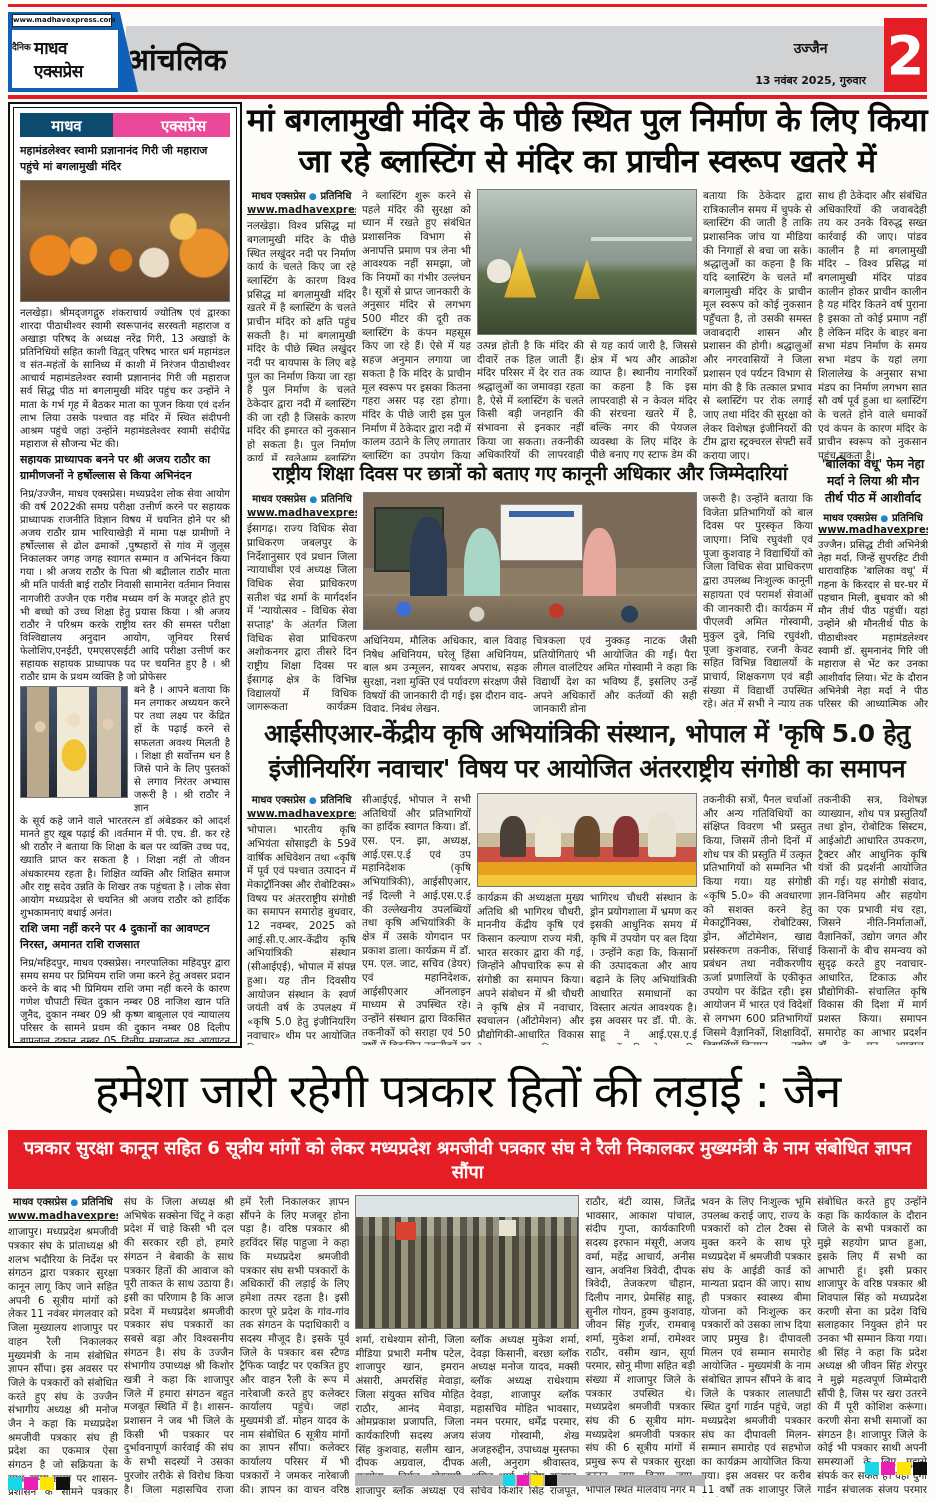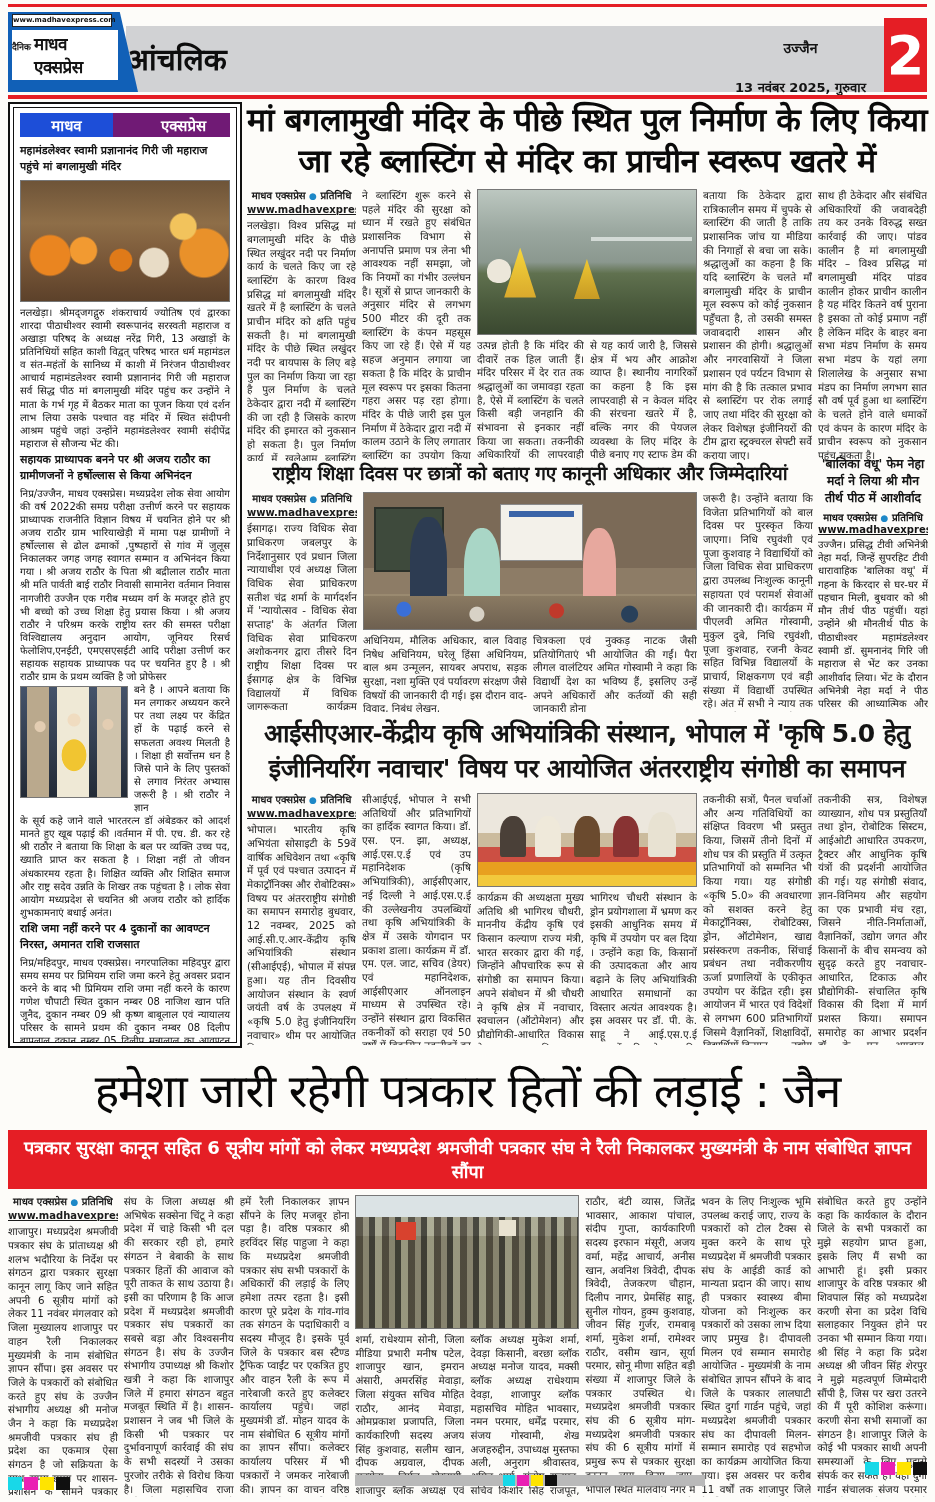--- a/index.html
+++ b/index.html
@@ -9,48 +9,48 @@
     font-family:"DejaVu Sans","Liberation Sans",sans-serif;
     overflow:hidden;
   }
   
   .top-rule { position:absolute; left:8px; top:4px; width:919px; height:3px; background:#e51e25; }
   .masthead { position:absolute; left:8px; top:12px; width:919px; height:80px; }
   .logo-block { position:absolute; left:0; top:0; width:130px; height:80px; background:#1160b7;
                 clip-path:polygon(0 0,86% 0,100% 100%,0 100%); z-index:2; }
   .logo-url { position:absolute; left:4px; top:2px; width:100px; height:13px; background:#fff;
               border:1px solid #222; font-size:7px; font-weight:bold; text-align:center; line-height:11px; }
-  .logo-name-box { position:absolute; left:4px; top:18px; width:106px; height:50px; background:#fff;
+  .logo-name-box { position:absolute; left:4px; top:18px; width:106px; height:58px; background:#fff;
                    display:flex; align-items:center; justify-content:center; gap:3px; }
   .logo-prefix { font-size:9px; font-weight:bold; align-self:flex-start; margin-top:10px; }
   .logo-name { font-size:17px; font-weight:bold; letter-spacing:-0.5px; }
   .head-gray { position:absolute; left:118px; top:14px; width:766px; height:66px; background:#d1d2d4; }
   .section-title { position:absolute; left:0; right:0; top:12px; 
                    font-size:30px; font-weight:bold; color:#0d0d0d; }
   .head-right { position:absolute; right:26px; top:12px; text-align:center; }
   .head-city { font-size:14px; font-weight:bold; }
-  .head-date { font-size:13px; font-weight:bold; margin-top:21px; }
+  .head-date { font-size:11px; font-weight:bold; margin-top:15px; }
   .page-no { position:absolute; right:0; top:6px; width:43px; height:74px; background:#e51e25;
              color:#fff; font-size:54px; font-weight:800; display:flex; align-items:center; justify-content:center; }
   .head-rule { position:absolute; left:8px; top:95px; width:919px; height:4px; background:#e51e25; }
 
   
   .col { text-align:justify; font-size:10.3px; line-height:1.33; overflow:hidden; color:#1b1b1b; }
   .byline { font-size:10px; font-weight:bold; text-align:center; }
   .byline .dot { color:#1e88c7; font-size:9px; }
   .byline-site { font-size:10px; font-weight:bold; text-align:center; text-decoration:underline; margin-bottom:3px; }
   .photo { position:relative; overflow:hidden; border:1px solid #777; }
 
   
   .sidebar { position:absolute; left:8px; top:102px; width:234px; height:946px; border:2px solid #111;
              background:#fff; padding:3px; }
   .sidebar-inner { border:1px solid #111; height:100%; padding:5px 6px; overflow:hidden; }
   .sb-banner { display:flex; height:24px; font-weight:bold; color:#fff; font-size:15px; margin-bottom:4px; }
-  .sb-banner .b1 { flex:1; background:#1d4ed8; display:flex; align-items:center; justify-content:center; }
-  .sb-banner .b2 { flex:1; background:#701a75; display:flex; align-items:center; justify-content:center;padding-left:24px; }
+  .sb-banner .b1 { flex:1; background:#0c4a6e; display:flex; align-items:center; justify-content:center; }
+  .sb-banner .b2 { flex:1; background:#ec4899; display:flex; align-items:center; justify-content:center;padding-left:24px; }
   .sb-head { font-size:11px; font-weight:bold; text-align:left; line-height:1.45; padding:2px 0 3px; }
   .sb-body { font-size:10px; line-height:1.31; text-align:justify; }
   .photo-temple { width:100%; height:122px; margin:2px 0 4px;
     background:
       radial-gradient(circle at 78% 38%, #f2c35c 0 7%, transparent 8%),
       radial-gradient(circle at 64% 68%, #e8dcc6 0 9%, transparent 10%),
       radial-gradient(circle at 14% 62%, #ea8520 0 10%, transparent 11%),
       radial-gradient(circle at 30% 58%, #f29a31 0 8%, transparent 9%),
       radial-gradient(circle at 48% 66%, #df7a19 0 8%, transparent 9%),
       radial-gradient(circle at 88% 60%, #e9912a 0 12%, transparent 13%),

